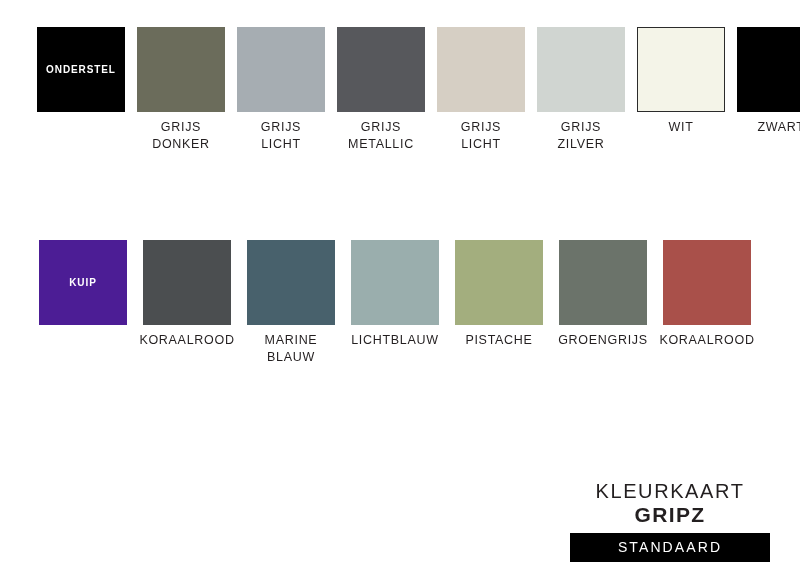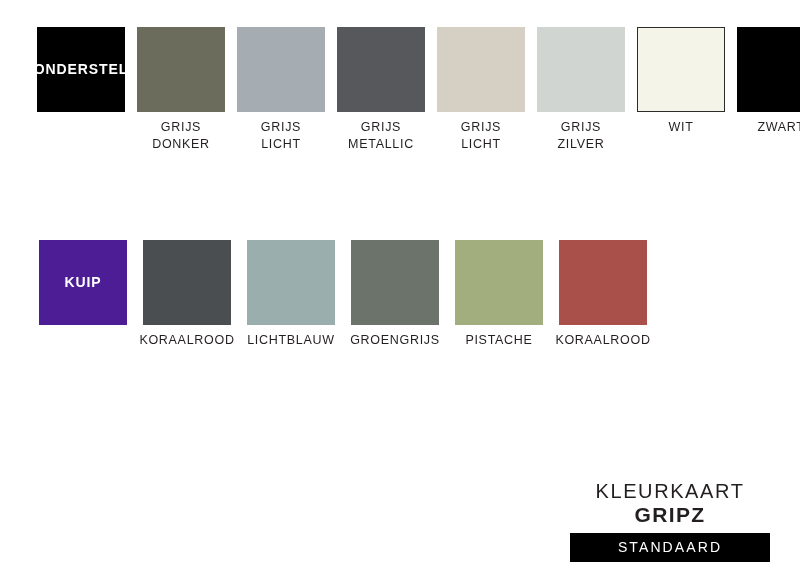--- a/index.html
+++ b/index.html
@@ -46,21 +46,21 @@
     display: flex;
     align-items: center;
     justify-content: center;
   }
   .chip.bordered {
     border: 1px solid #2b2b2b;
   }
 
   .chip-label-inner {
     color: #ffffff;
-    font-size: 14px;
+    font-size: 10px;
     font-weight: bold;
     letter-spacing: 0.9px;
     text-align: center;
     line-height: 1.2;
   }
 
   .chip-name {
     margin-top: 7px;
     width: 92px;
     text-align: center;
@@ -192,39 +192,46 @@
       </div>
     </div>
 
     <div class="cell">
       <div class="chip" style="background:#4b4e50"></div>
       <div class="chip-name">
         <span class="ln">KORAALROOD</span>
       </div>
     </div>
 
+    <div class="cell">
+      <div class="chip" style="background:#48616c"></div>
+      <div class="chip-name">
+        <span class="ln">MARINE</span>
+        <span class="ln">BLAUW</span>
+      </div>
+    </div>
 
     <div class="cell">
       <div class="chip" style="background:#9aaead"></div>
       <div class="chip-name">
         <span class="ln">LICHTBLAUW</span>
       </div>
     </div>
 
     <div class="cell">
+      <div class="chip" style="background:#a3ae7e"></div>
+      <div class="chip-name">
+        <span class="ln">PISTACHE</span>
+      </div>
+    </div>
+
+    <div class="cell">
       <div class="chip" style="background:#6b736a"></div>
       <div class="chip-name">
         <span class="ln">GROENGRIJS</span>
-      </div>
-    </div>
-
-    <div class="cell">
-      <div class="chip" style="background:#a3ae7e"></div>
-      <div class="chip-name">
-        <span class="ln">PISTACHE</span>
       </div>
     </div>
 
     <div class="cell">
       <div class="chip" style="background:#a9504a"></div>
       <div class="chip-name">
         <span class="ln">KORAALROOD</span>
       </div>
     </div>
   </div>

